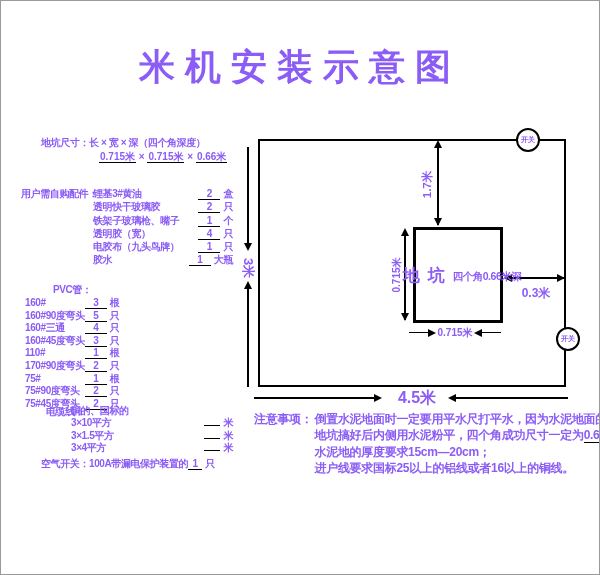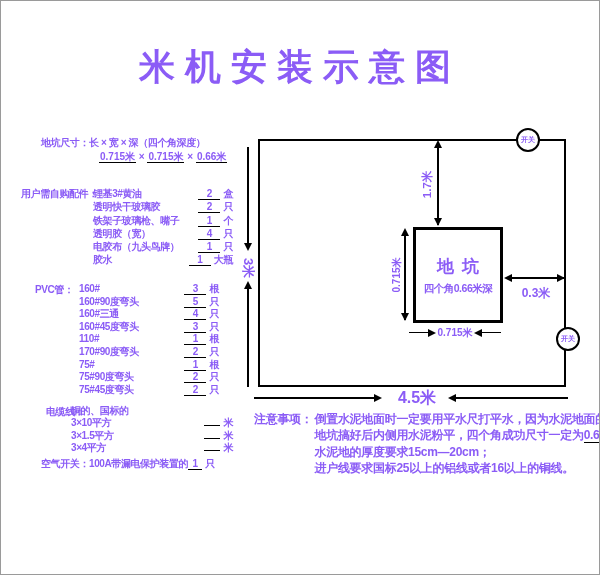--- a/index.html
+++ b/index.html
@@ -21,34 +21,34 @@
   .iqty{white-space:nowrap;}
   .u{display:inline-block;min-width:22px;text-align:center;
      border-bottom:1px solid #000;line-height:10px;}
   .unit{margin-left:3px;}
   #blk-pitsize{left:40px;top:135px;width:210px;display:block;}
   #pitsize-values{margin-left:58px;letter-spacing:0;}
   .uv{border-bottom:1px solid #000;padding:0 1px;}
   #blk-purchase{left:20px;top:186px;width:212px;}
   #blk-purchase .blk-label{width:72px;}
   #blk-purchase .item-row{height:13.3px;line-height:13.3px;}
-  #blk-pvc{left:6px;top:282px;width:212px;}
+  #blk-pvc{left:24px;top:282px;width:212px;flex-direction:column;}
   #blk-pvc .blk-label{width:72px;padding-left:28px;box-sizing:border-box;}
   #blk-pvc .item-row{height:12.6px;line-height:12.6px;}
   #blk-cable{left:20px;top:404px;width:212px;}
   #blk-cable .blk-label{width:50px;padding-left:25px;box-sizing:border-box;}
   #blk-cable .item-row{height:12.4px;line-height:12.4px;}
   #cable-note{height:12.4px;line-height:12.4px;}
   #blk-cable .u{min-width:16px;}
   #blk-airswitch{left:40px;top:456px;white-space:nowrap;display:block;}
   
   .abs{position:absolute;}
   #room{left:257px;top:138px;width:304px;height:244px;border:2px solid #000;background:#fff;}
   #pit{left:412px;top:226px;width:84px;height:90px;border:3px solid #000;background:#fff;
-       display:flex;flex-direction:column;align-items:center;justify-content:center;z-index:2;}
+       display:flex;align-items:center;justify-content:center;z-index:2;}
   .pit-title{font-size:17px;letter-spacing:8px;text-indent:8px;white-space:nowrap;}
   .pit-sub{font-size:10.5px;margin-top:4px;white-space:nowrap;letter-spacing:-0.5px;}
   .switch{width:20px;height:20px;border:2px solid #000;border-radius:50%;background:#fff;
     display:flex;align-items:center;justify-content:center;font-size:7px;z-index:3;
     letter-spacing:0;}
   #switch-top{left:515px;top:127px;}
   #switch-right{left:555px;top:326px;}
   .vline{width:1.5px;background:#000;}
   .hline{height:1.5px;background:#000;}
   .ah{width:0;height:0;}

